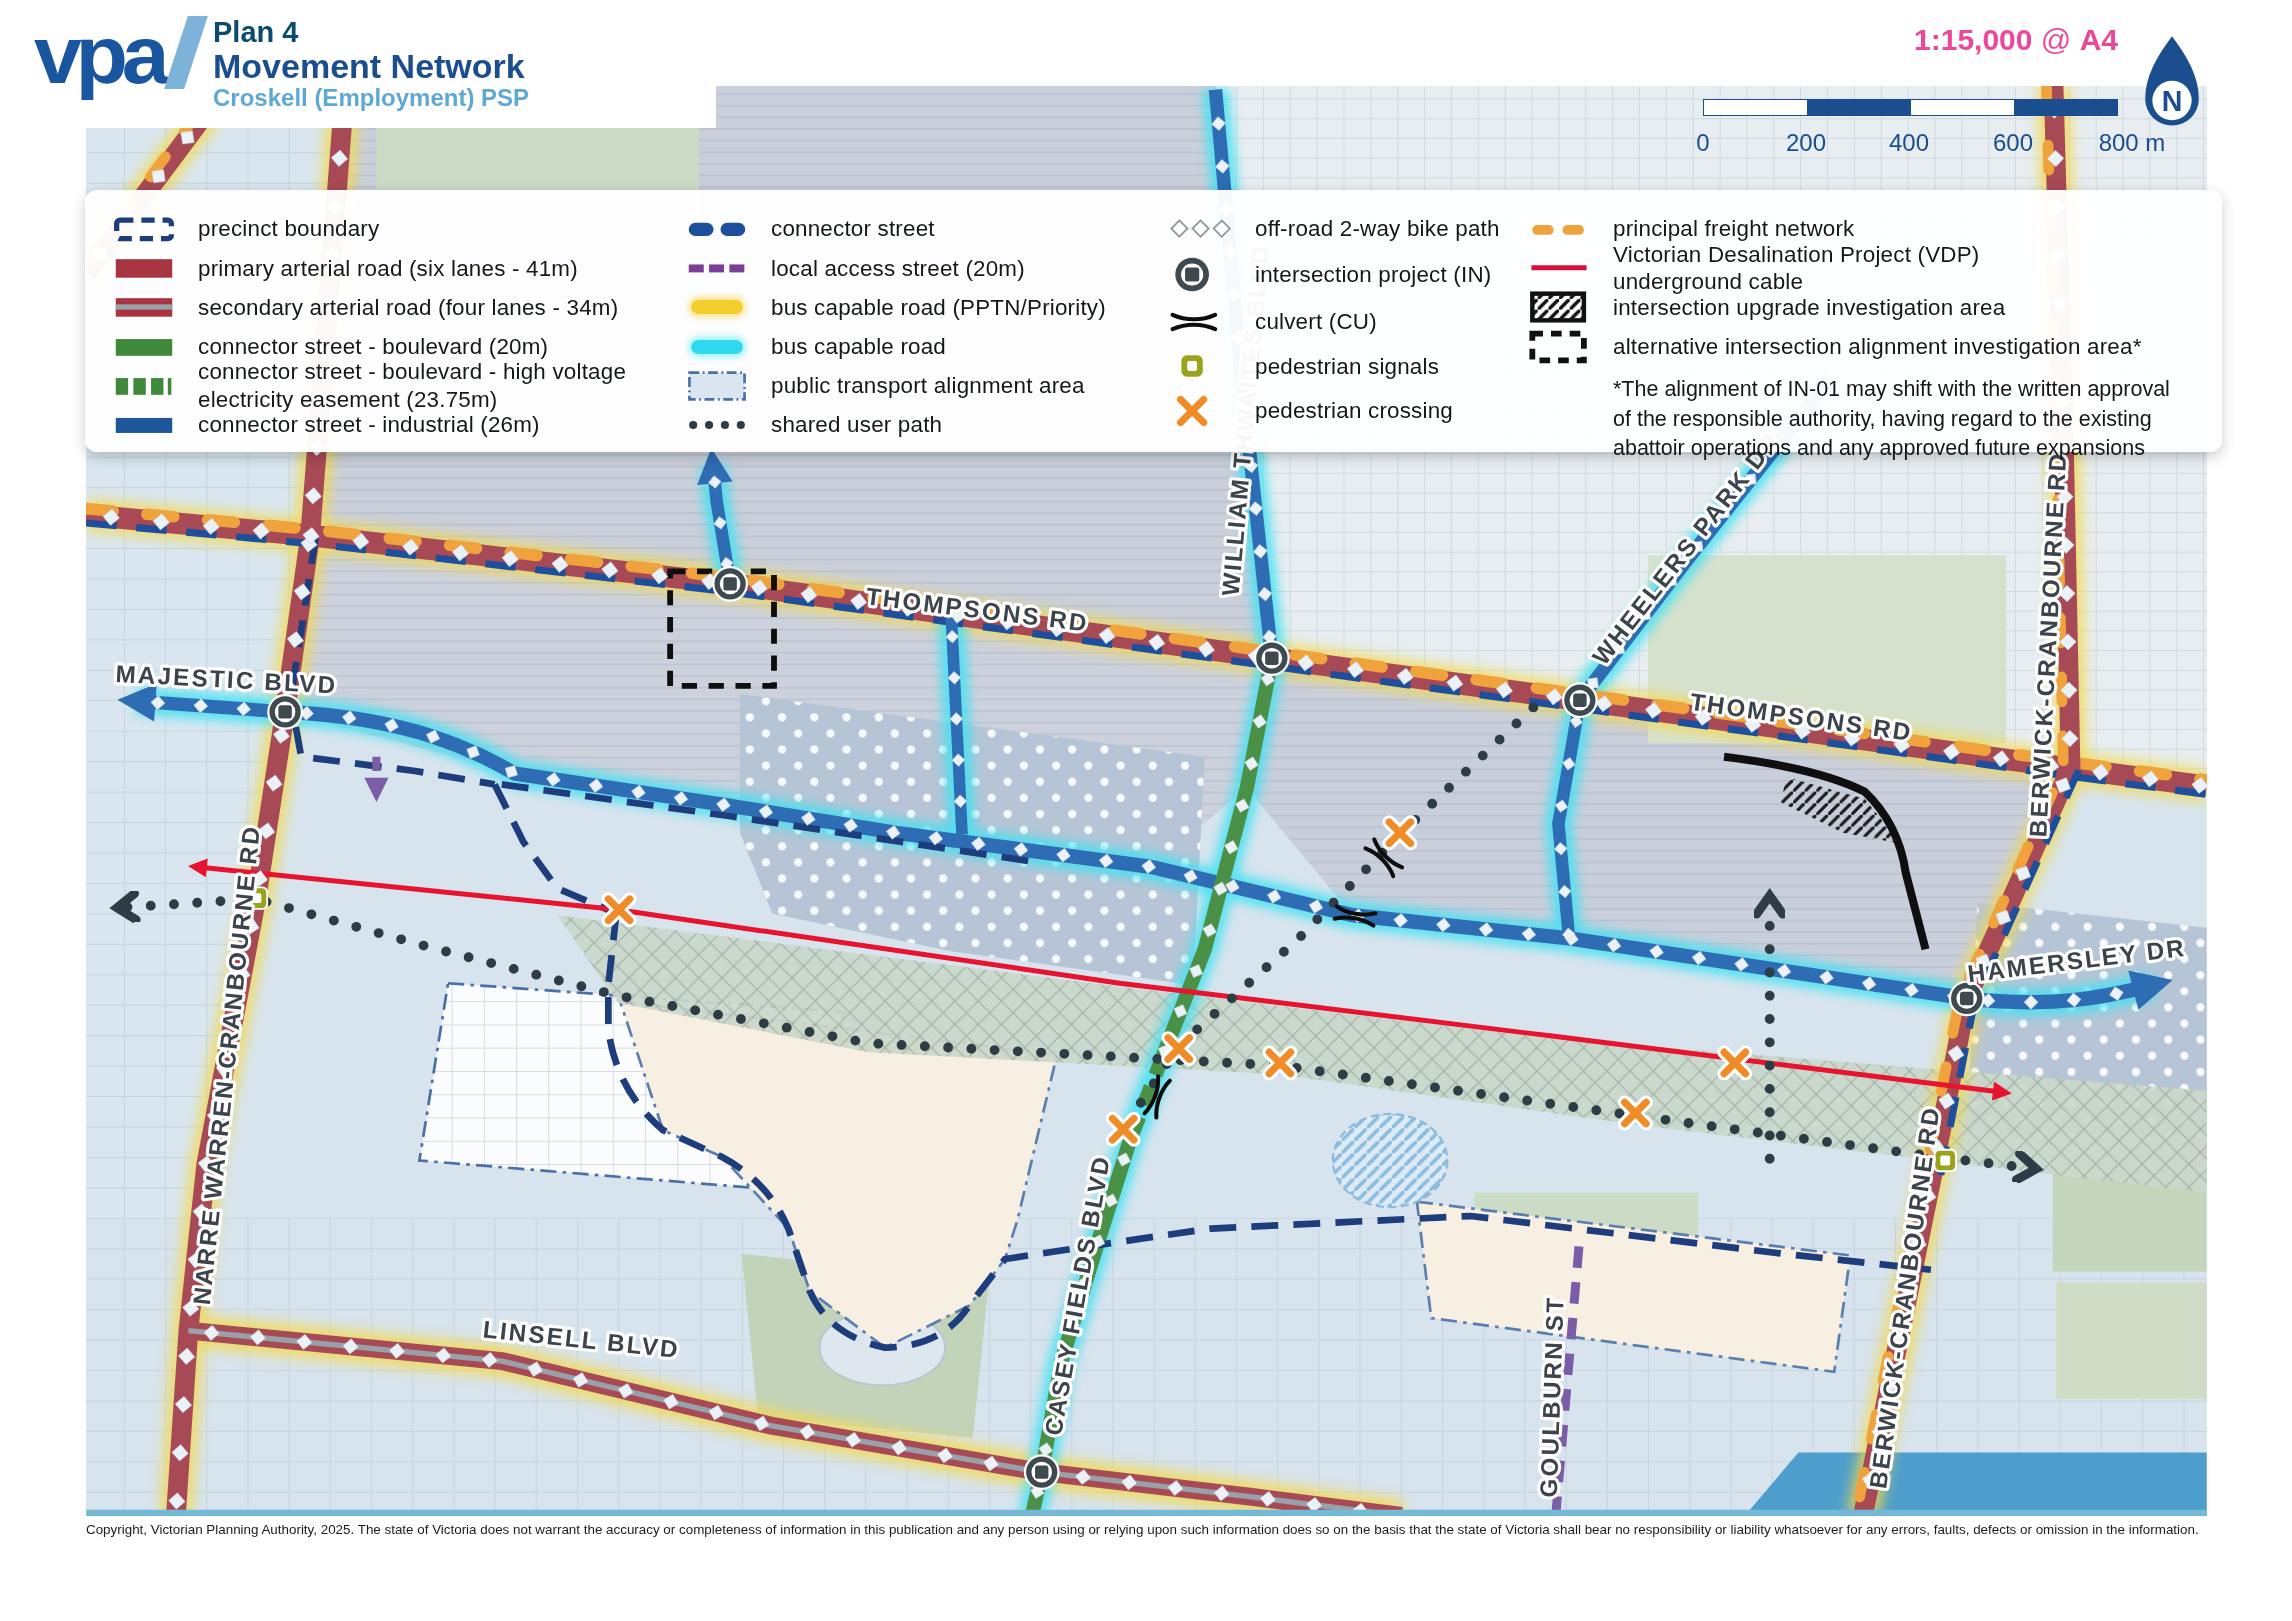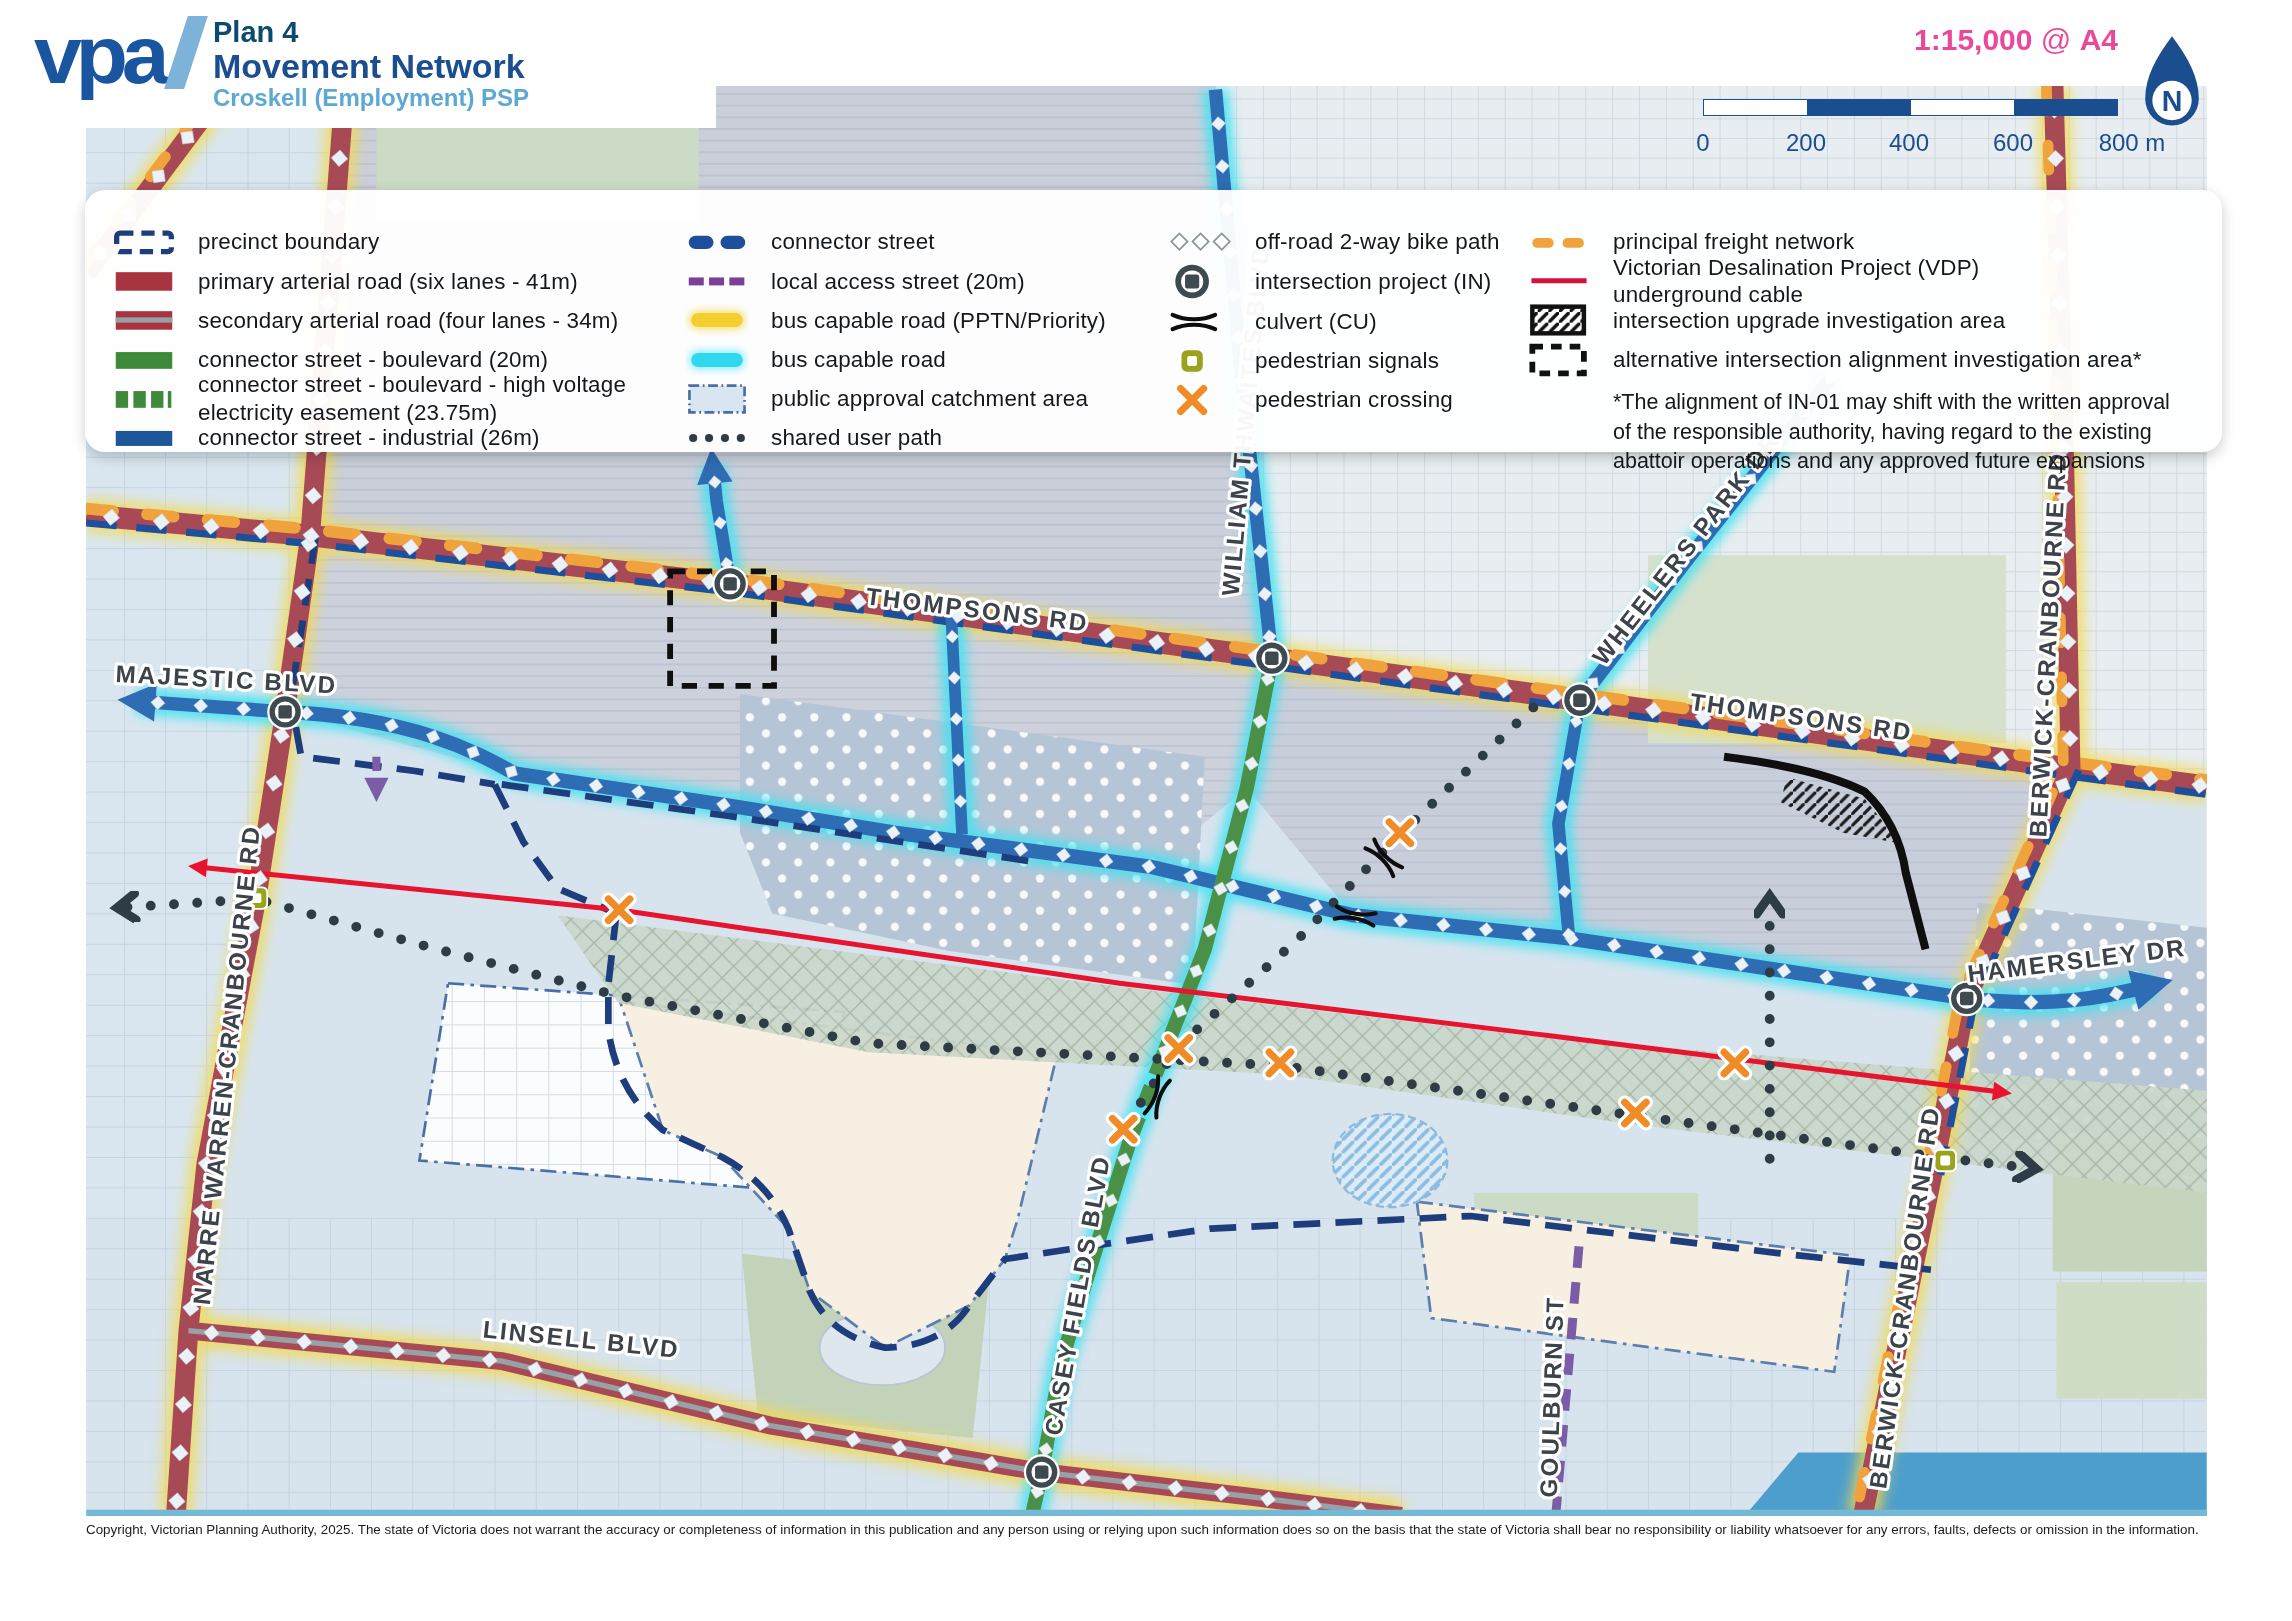--- a/index.html
+++ b/index.html
@@ -16,22 +16,22 @@
   #scale-area{position:absolute;left:1680px;top:9px;width:537px;height:161px;z-index:30;}
   #scale-text{position:absolute;right:99px;top:14.3px;font-size:30px;color:#ec4899;}
   #scale-text b{font-weight:800;}
   #scale-bar{position:absolute;left:23px;top:90px;width:413px;height:15px;border:1.8px solid #1b4e8f;display:flex;background:#fff;}
   #scale-bar div{flex:1;}
   .seg-b{background:#1b4e8f;} .seg-w{background:#fff;}
   .tick{position:absolute;top:120px;font-size:24px;color:#1b4e8f;transform:translateX(-50%);}
   #north-svg{position:absolute;right:0px;top:19.7px;}
   
   #legend{position:absolute;left:85px;top:190px;width:2137px;height:262px;z-index:20;
-    background:rgba(255,255,255,.96);border-radius:20px;box-shadow:0 4.5px 14.3px rgba(0,0,0,.20);
-    display:flex;box-sizing:border-box;padding:36px 27px;}
+    background:rgba(255,255,255,.96);border-radius:12px;box-shadow:0 4.5px 14.3px rgba(0,0,0,.20);
+    display:flex;box-sizing:border-box;padding:23px 27px;}
   .lcol{display:flex;flex-direction:column;gap:7.2px;}
   #lcol1{width:573px;} #lcol2{width:484px;} #lcol3{width:358px;justify-content:space-between;} #lcol4{flex:1;}
   .lrow{display:flex;align-items:center;min-height:32px;}
   .sw{width:86px;flex:0 0 86px;display:flex;align-items:center;}
   .ltext{font-size:22.4px;color:#14181c;line-height:1.22;letter-spacing:0.2px;}
   #legend-footnote{font-size:21.5px;color:#14181c;line-height:1.38;margin-left:86px;margin-top:5.4px;max-width:573px;}
   
   #map-wrap{position:absolute;left:86px;top:86px;width:2121px;height:1430px;z-index:1;}
   
   #copyright{position:absolute;left:86px;top:1522px;width:2121px;font-size:13.4px;color:#1c1c1c;z-index:5;}
@@ -636,21 +636,21 @@
             </svg>
         </span>
           <span class="ltext">bus capable road</span>
       </div>
       <div class="lrow">
         <span class="sw">
           <svg width="64" height="36" viewBox="0 0 72 40">
               <rect x="5" y="5" width="62" height="30" fill="#d9e6f2" stroke="#4a6fa5" stroke-width="3" stroke-dasharray="11 4 2 4"></rect>
             </svg>
         </span>
-          <span class="ltext">public approval catchment area</span>
+          <span class="ltext">public transport alignment area</span>
       </div>
       <div class="lrow">
         <span class="sw">
           <svg width="64" height="30" viewBox="0 0 72 34">
               <circle cx="9" cy="17" r="4.6" fill="#2e3d45"></circle>
               <circle cx="27" cy="17" r="4.6" fill="#2e3d45"></circle>
               <circle cx="45" cy="17" r="4.6" fill="#2e3d45"></circle>
               <circle cx="63" cy="17" r="4.6" fill="#2e3d45"></circle>
             </svg>
         </span>

